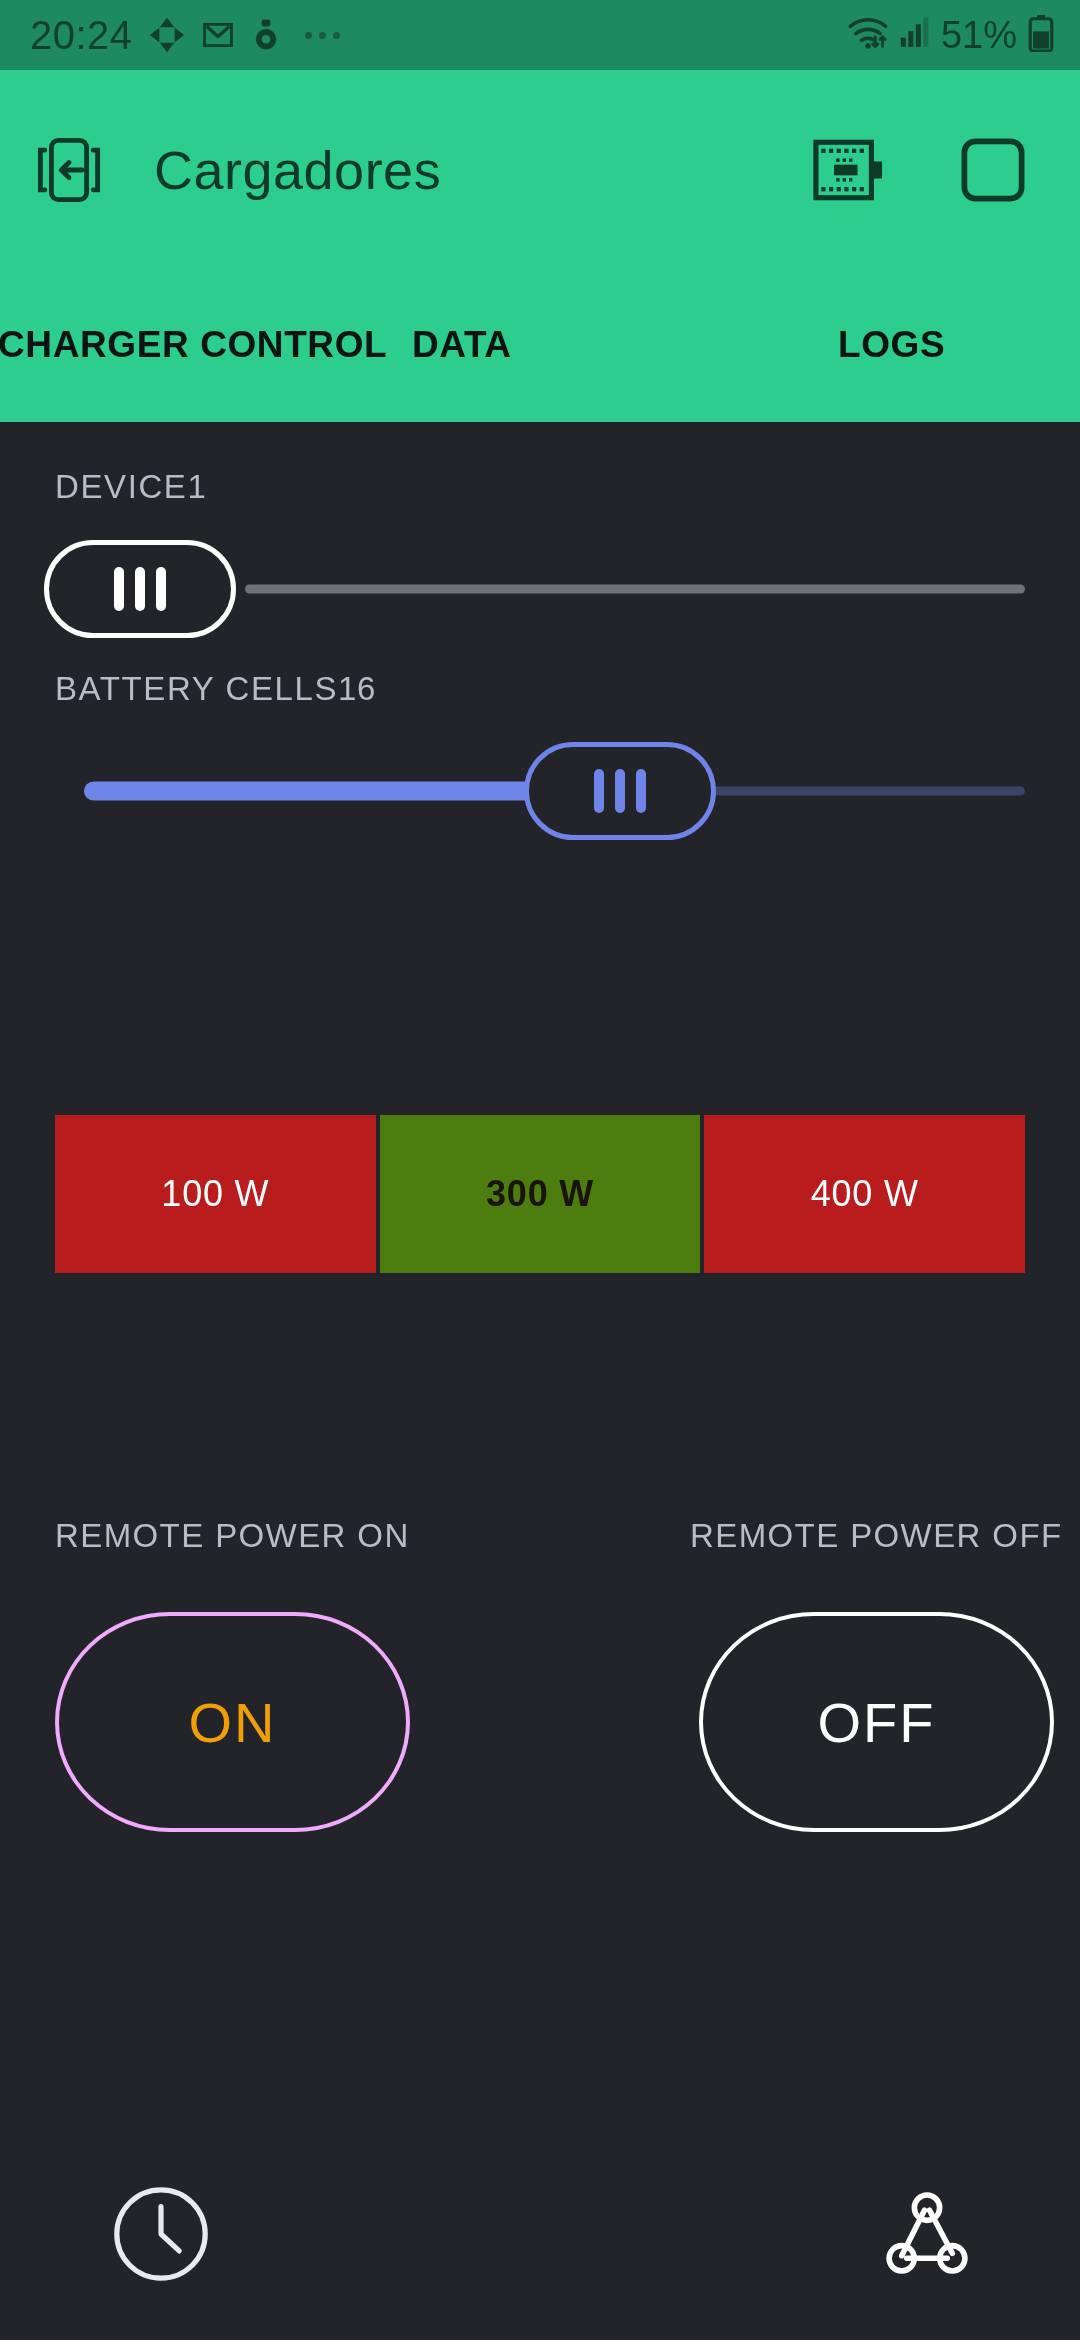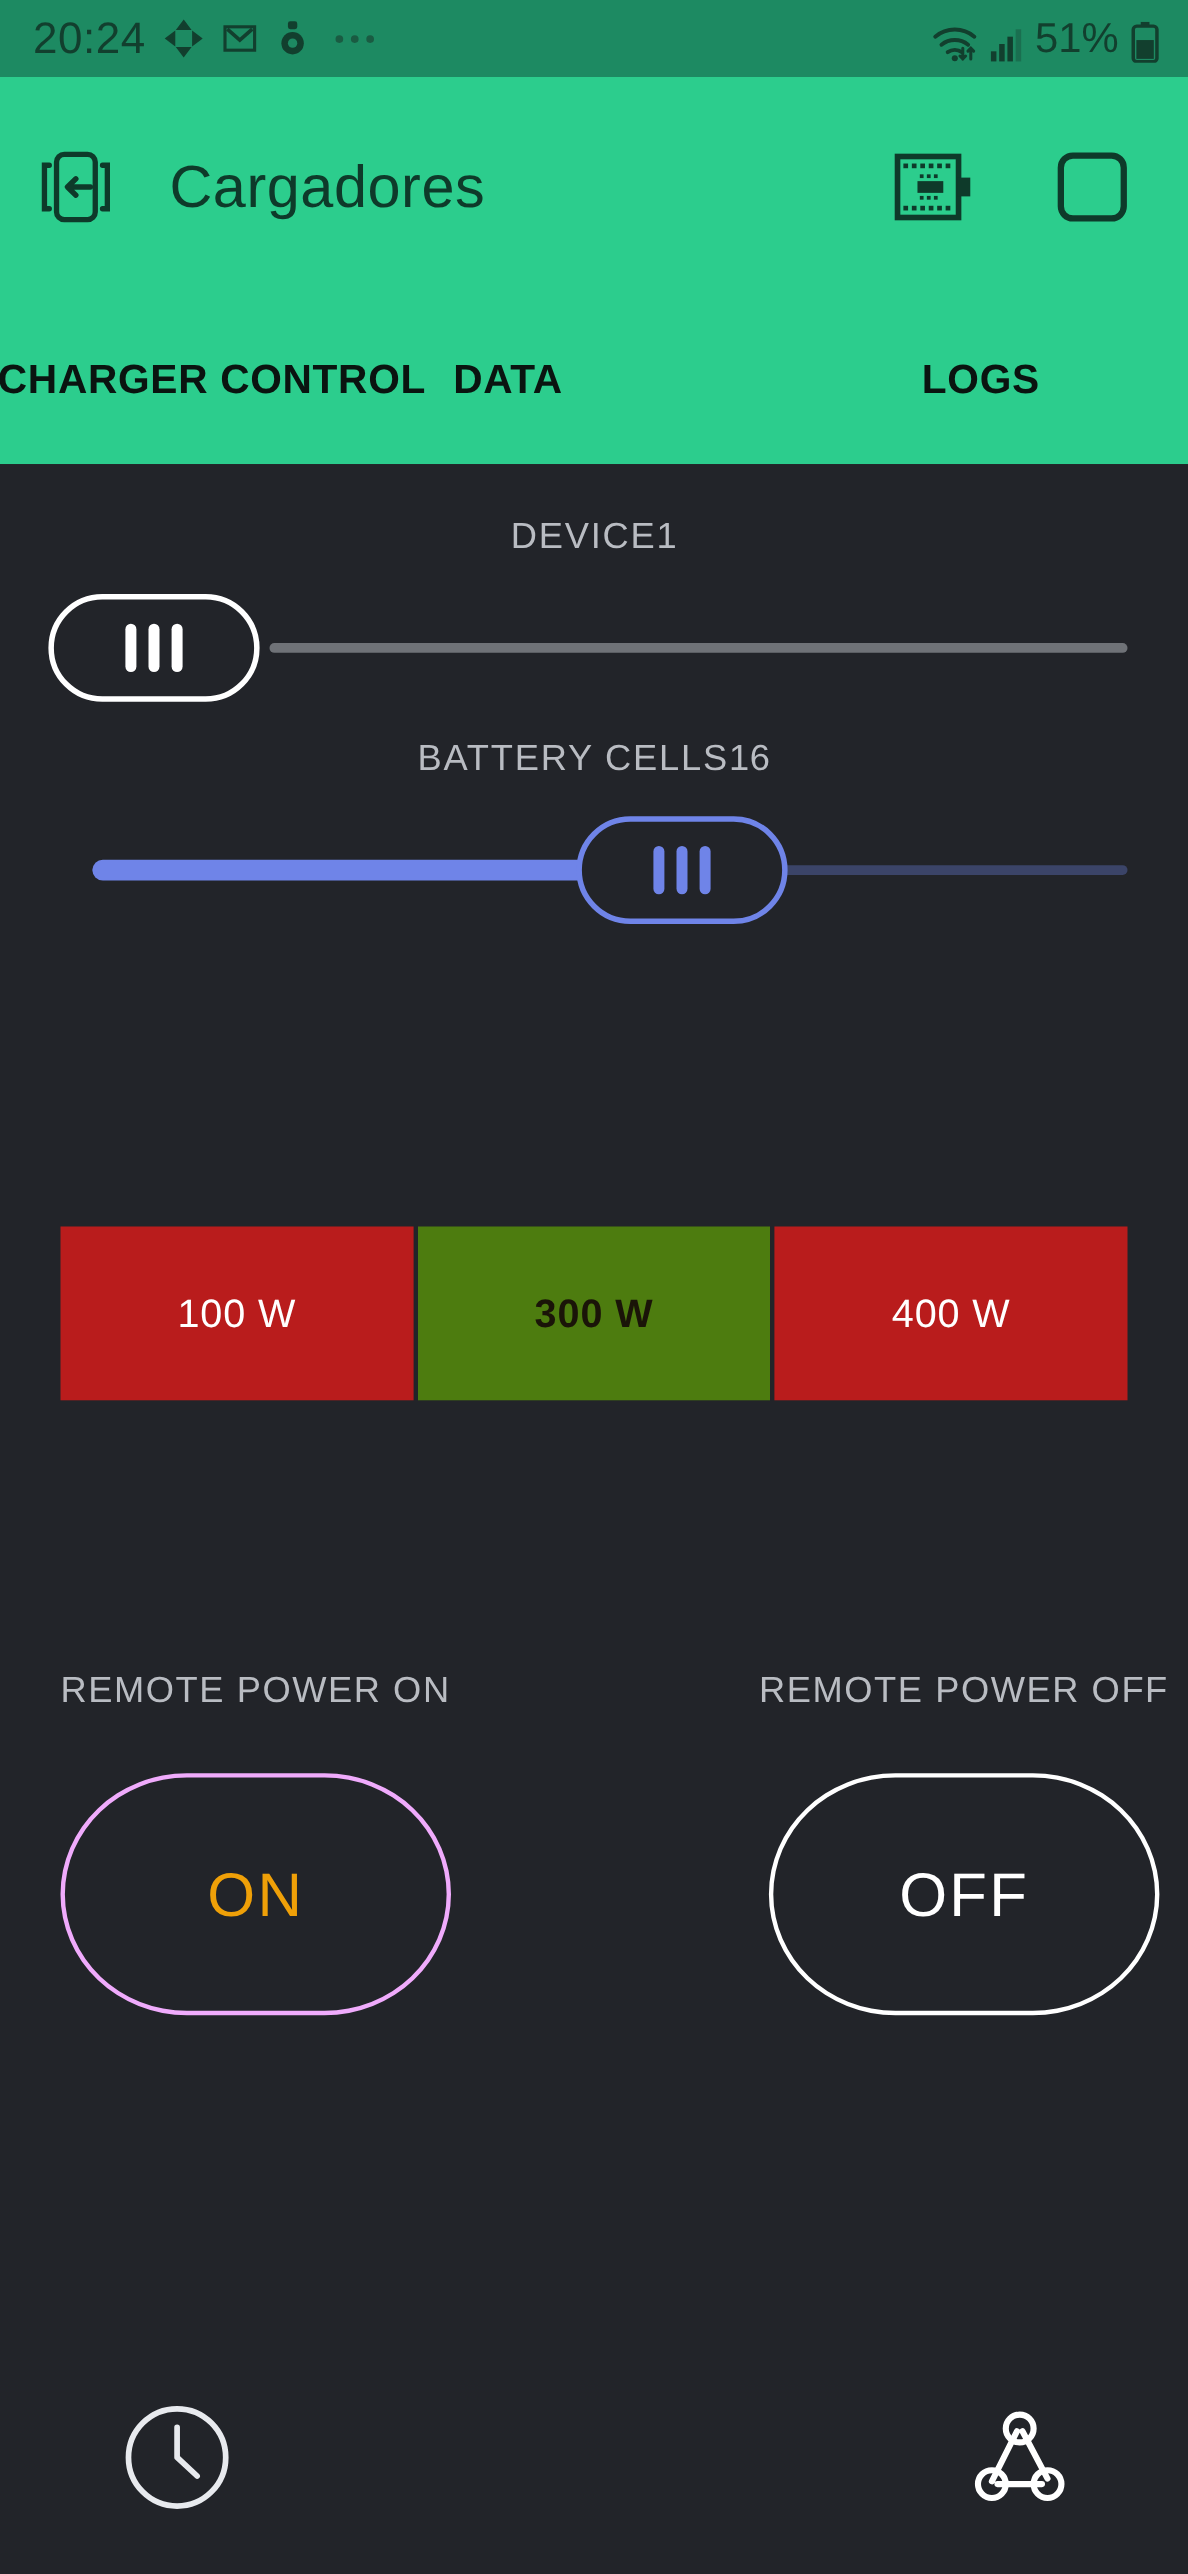--- a/index.html
+++ b/index.html
@@ -12,21 +12,21 @@
   #screen { position:relative; width:1008px; height:2340px; background:#222429; }
 
   
   .statusbar{
     position:absolute; left:0; top:0; width:1080px; height:70px;
     background:#1d8a62; display:flex; align-items:center;
     padding:0 26px 0 30px; color:#0d3c2b;
   }
   .sb-left{ display:flex; align-items:center; gap:16px; }
   .sb-time{ font-size:40px; font-weight:400; letter-spacing:.5px; color:#123f2e; }
-  .sb-right{ margin-left:auto; display:flex; align-items:flex-end; gap:11px; }
+  .sb-right{ margin-left:auto; display:flex; align-items:flex-start; gap:11px; }
   .sb-batt-text{ font-size:38px; color:#123f2e; letter-spacing:0px; }
   .sb-ico{ display:flex; align-items:center; }
   .sb-dots{ display:flex; gap:7px; align-items:center; margin-left:8px; }
   .sb-dots i{ width:7px;height:7px;border-radius:50%;background:#1a5b42; display:block;}
 
   
   .appbar{
     position:absolute; left:0; top:70px; width:1080px; height:200px;
     background:#2ccd8d; display:flex; align-items:center; padding:0 36px;
   }
@@ -59,21 +59,21 @@
   .tab.active .ul{ display:block; }
   #tab0{ left:-2px; }
   #tab1{ left:412px; }
   #tab2{ left:564px; width:212px; }
   #tab3{ left:838px; }
 
   
   .content{ position:absolute; left:0; top:422px; width:1080px; height:1918px; background:#222429; }
 
   .slider-block{ position:absolute; left:0; width:1080px; }
-  .sl-head{ display:flex; justify-content:center; align-items:baseline; padding:0 55px 0 55px; }
+  .sl-head{ display:flex; justify-content:flex-start; align-items:baseline; padding:0 55px 0 55px; }
   .sl-label{ font-size:33px; letter-spacing:1.6px; color:#b9bcc2; font-weight:400; }
   .sl-value{ font-size:33px; color:#b9bcc2; letter-spacing:.5px; }
 
   .sl-track-wrap{ position:relative; height:110px; margin-top:28px; }
   .sl-rail{
     position:absolute; top:50%; transform:translateY(-50%);
     height:9px; border-radius:6px;
   }
   .sl-thumb{
     position:absolute; top:50%; transform:translate(-50%,-50%);

